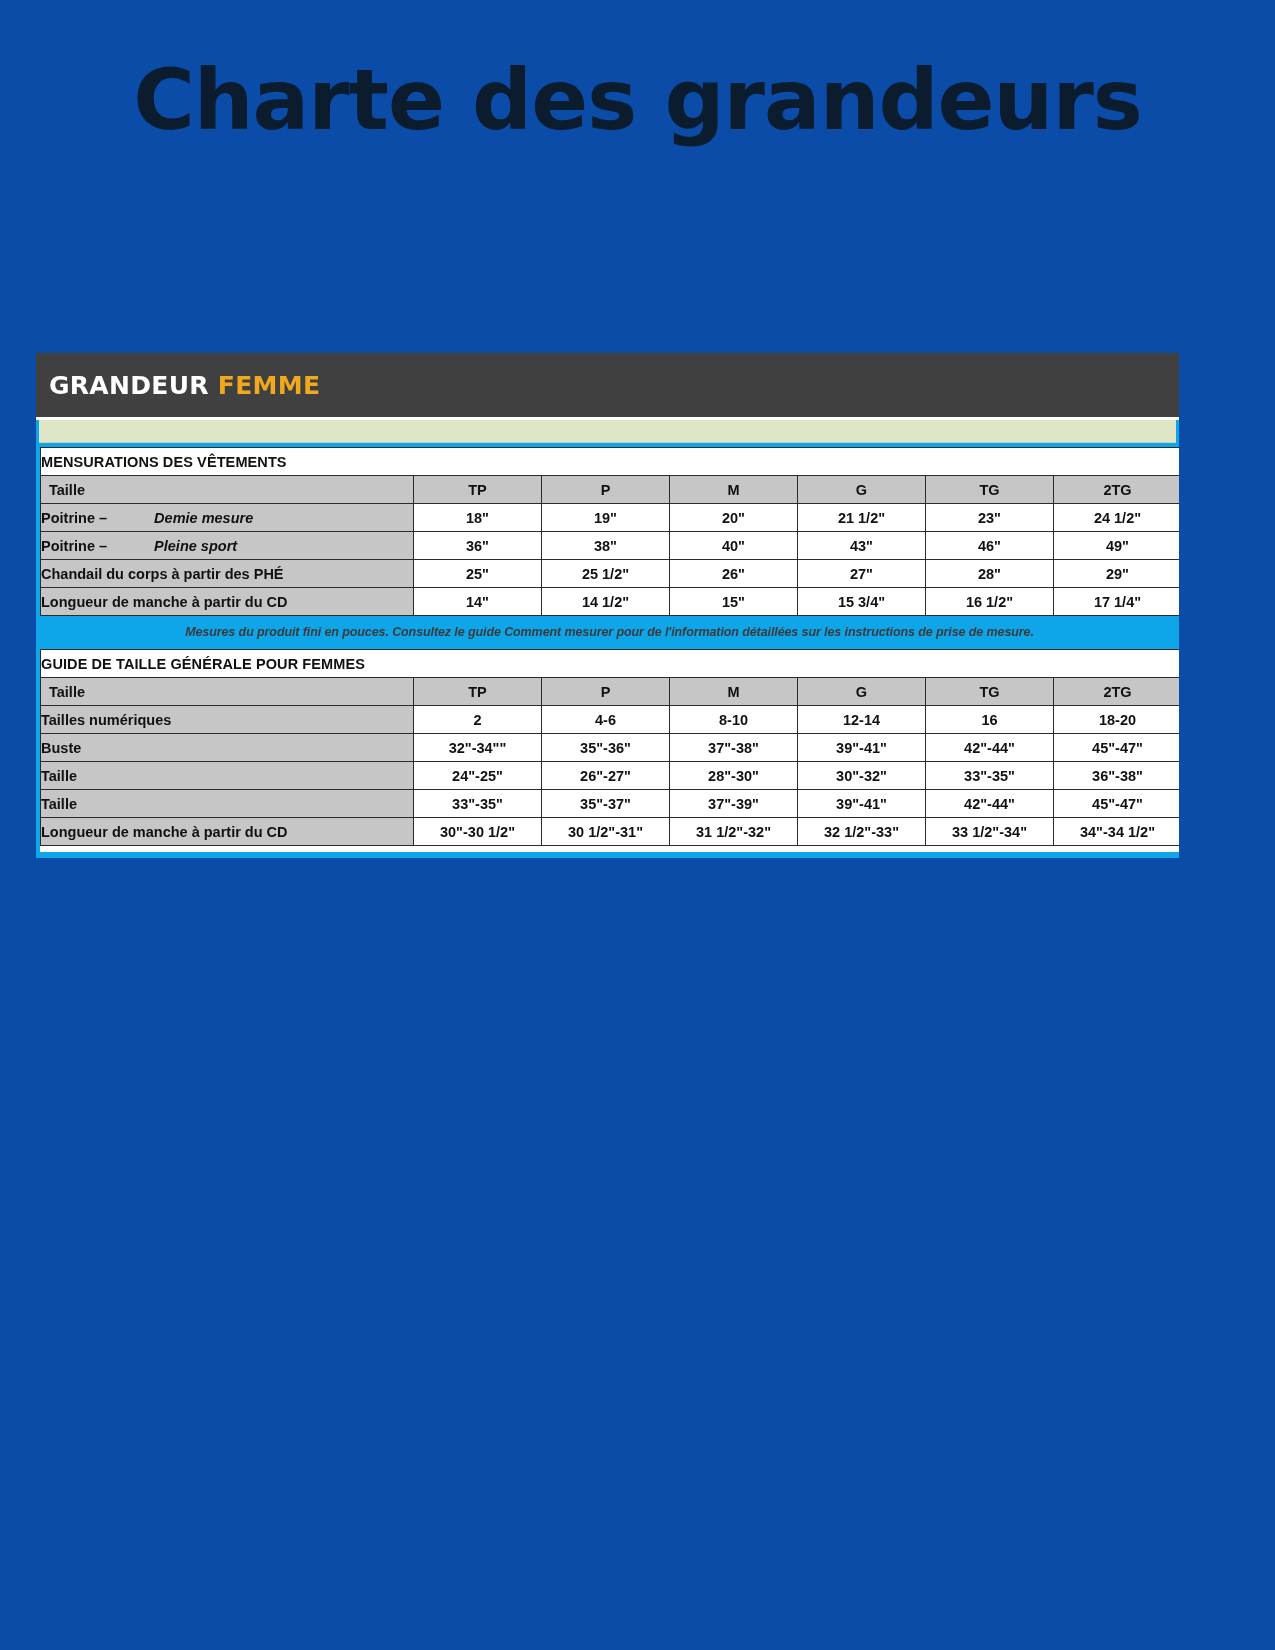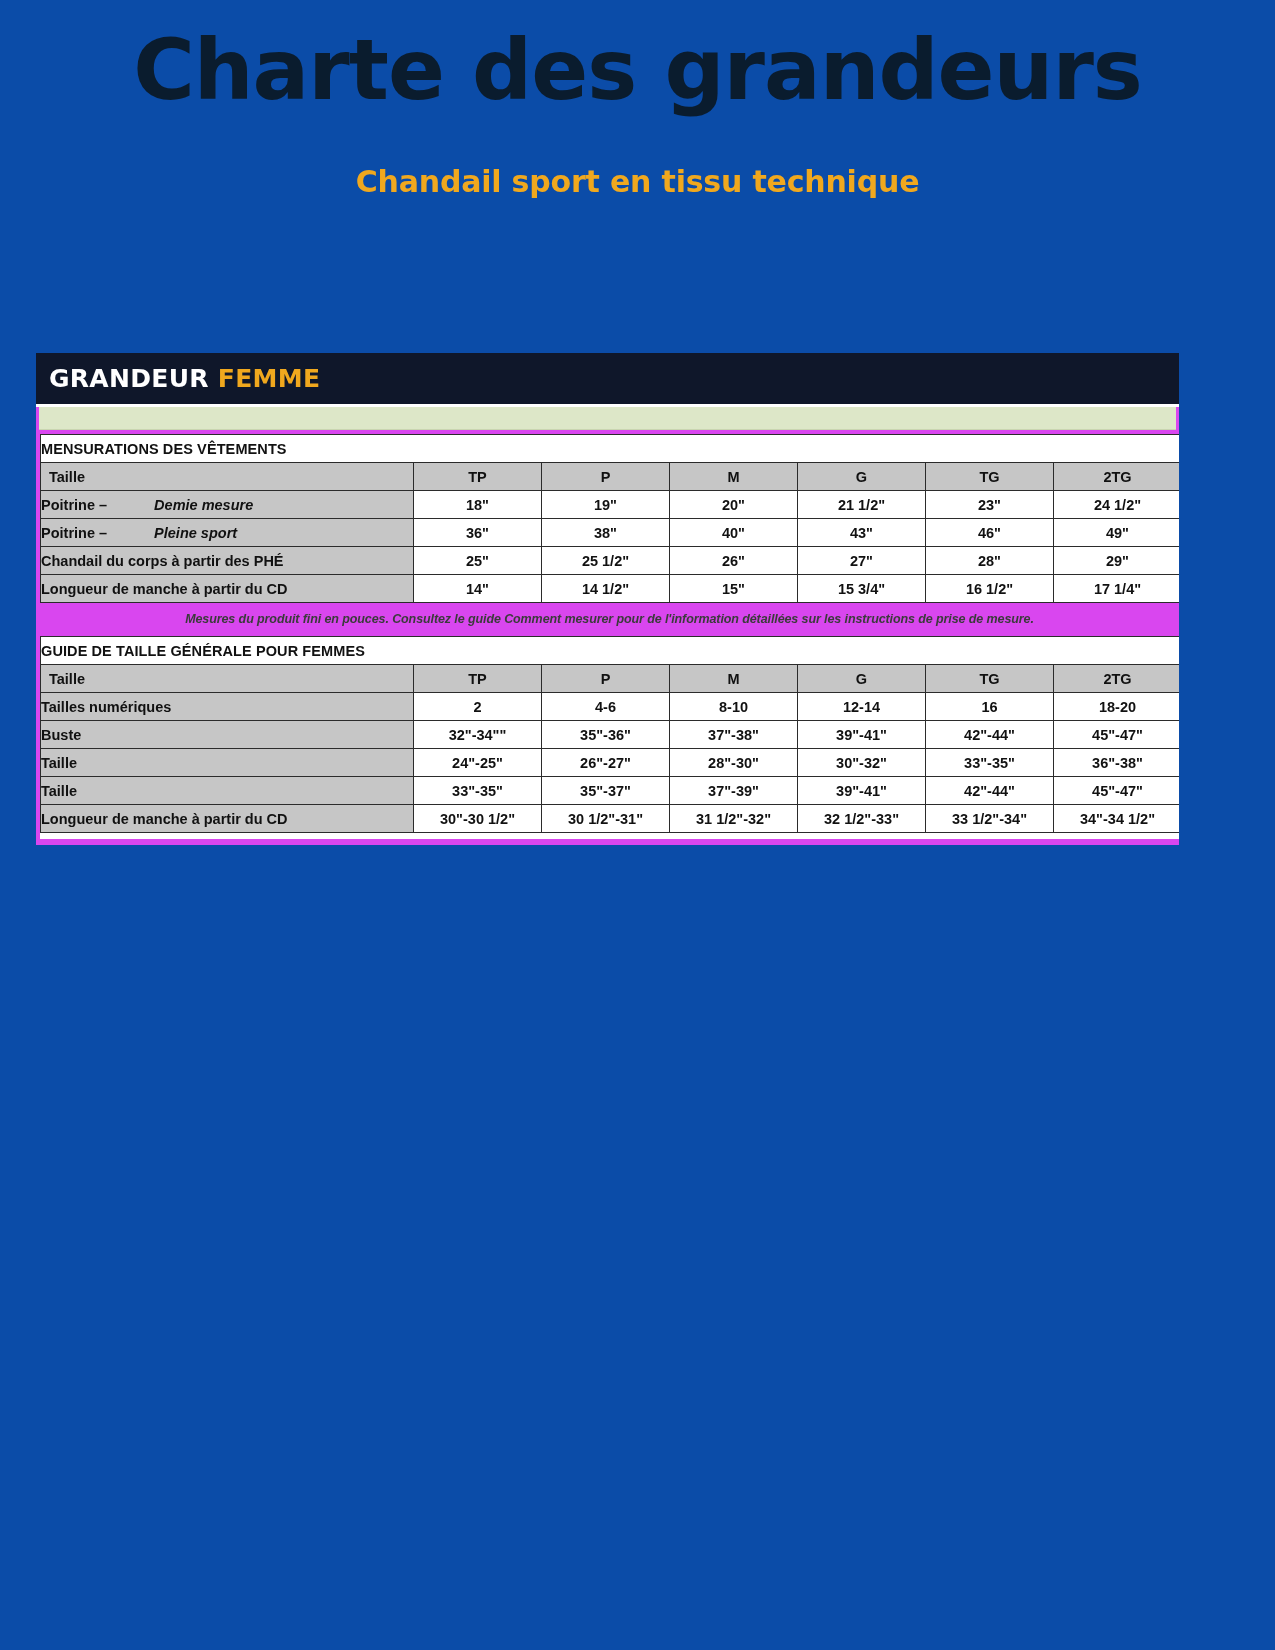--- a/index.html
+++ b/index.html
@@ -11,21 +11,21 @@
     height: 1650px;
     background: #0B4CA8;
     font-family: "Liberation Sans", sans-serif;
     overflow: hidden;
     position: relative;
   }
 
   
   .page-header {
     text-align: center;
-    padding-top: 28px;
+    padding-top: 58px;
   }
   .main-title {
     font-family: "DejaVu Sans", sans-serif;
     font-size: 84px;
     font-weight: bold;
     color: #0A1C2E;
     letter-spacing: -1px;
     line-height: 1.0;
     margin: 0;
   }
@@ -42,38 +42,38 @@
   
   .chart-card {
     position: absolute;
     left: 36px;
     top: 353px;
     width: 1143px;
     background: #ffffff;
     overflow: hidden;
   }
   .card-banner {
-    background: #0f172a;
-    height: 51px;
+    background: #404040;
+    height: 64px;
     display: flex;
     align-items: center;
     padding-left: 13px;
     box-sizing: border-box;
   }
   .banner-text {
     font-family: "DejaVu Sans", sans-serif;
     font-size: 25px;
     font-weight: bold;
     letter-spacing: 0.3px;
   }
   .banner-white { color: #ffffff; }
   .banner-gold  { color: #F0A81E; margin-left: 9px; text-align: center; }
 
   .card-body {
-    background: #d946ef;
+    background: #0ea5e9;
     padding: 0;
   }
   .greenstrip {
     background: #DDE7C8;
     height: 22px;
     margin: 3px 3px 0 3px;
     border-bottom: 1px solid #c9d5b0;
   }
   .table-wrap {
     padding: 4px 0 6px 4px;
@@ -147,21 +147,20 @@
     overflow: hidden;
     letter-spacing: -0.1px;
   }
   .spacer-bottom { height: 6px; background: #ffffff; }
 </style>
 </head>
 <body>
 
 <div class="page-header">
   <h1 class="main-title">Charte des grandeurs</h1>
-  <h2 class="sub-title">Chandail sport en tissu technique</h2>
 </div>
 
 <div class="chart-card">
 
   <div class="card-banner">
     <span class="banner-text banner-white">GRANDEUR</span>
     <span class="banner-text banner-gold">FEMME</span>
   </div>
 
   <div class="card-body">

